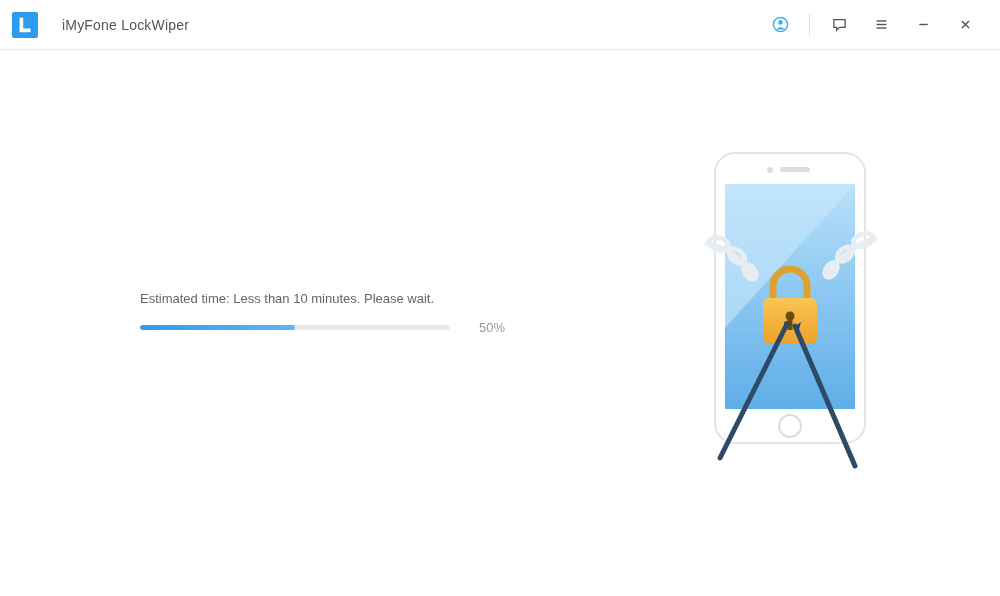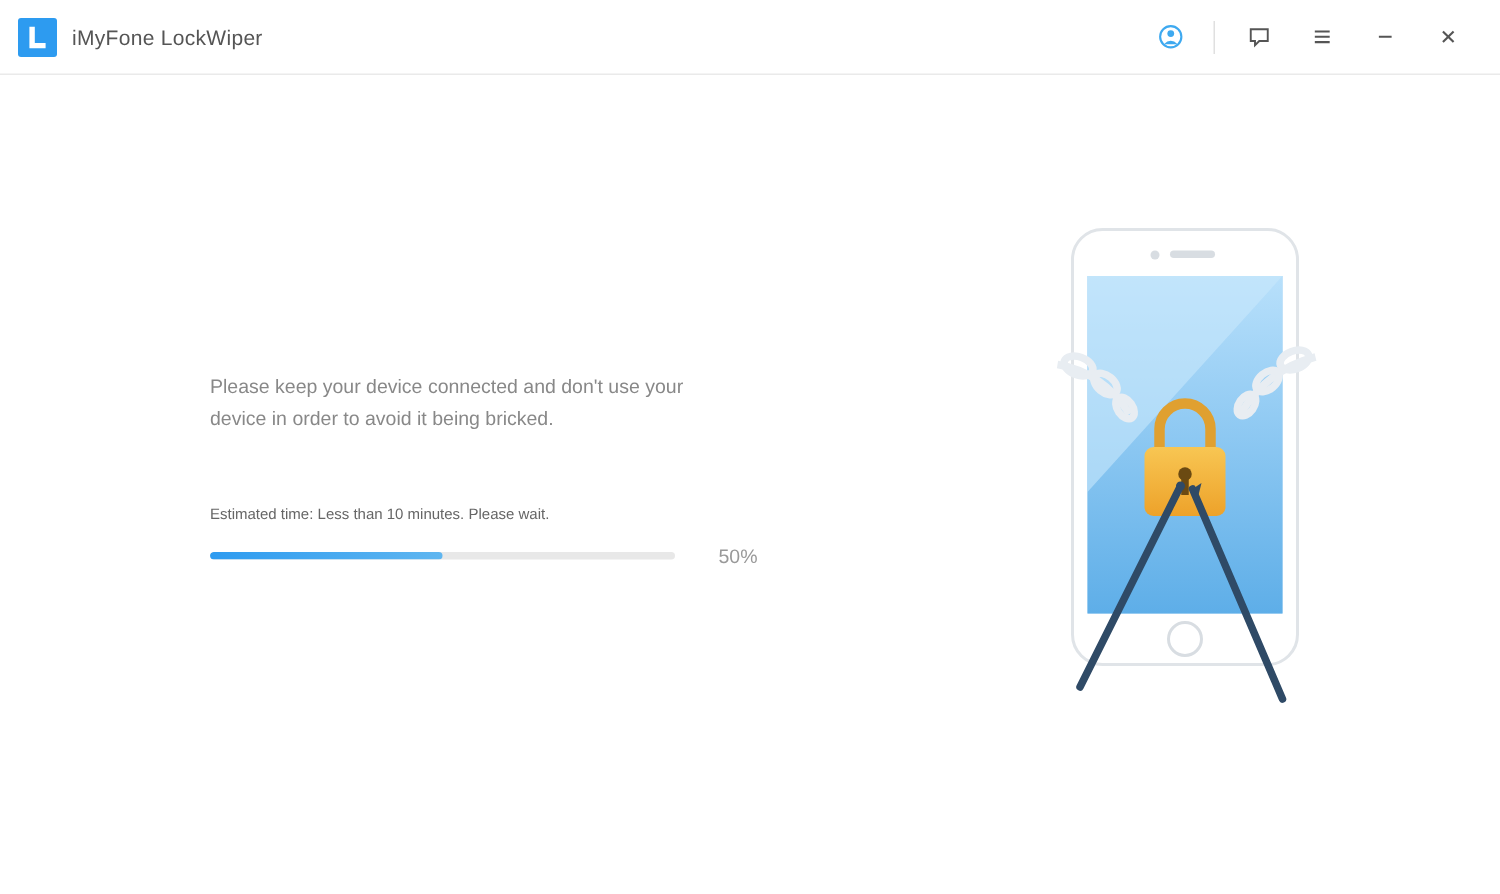--- a/index.html
+++ b/index.html
@@ -18,21 +18,21 @@
       display: flex;
       align-items: center;
       justify-content: space-between;
       height: 50px;
       padding: 0 16px 0 12px;
       border-bottom: 1px solid #eaeaea;
     }
     .titlebar-left {
       display: flex;
       align-items: center;
-      gap: 10px;
+      gap: 24px;
       justify-content: flex-end;
     }
     .app-logo {
       width: 26px;
       height: 26px;
       background: #2d9bf0;
       display: flex;
       align-items: center;
       justify-content: center;
       border-radius: 2px;
@@ -88,21 +88,21 @@
       margin-bottom: 14px;
     }
     .subtext {
       font-size: 13px;
       color: #888;
       line-height: 1.6;
       max-width: 320px;
       margin-bottom: 48px;
     }
     .estimate {
-      font-size: 10px;
+      font-size: 13px;
       color: #666;
       margin-bottom: 14px;
     }
     .progress-row {
       display: flex;
       align-items: center;
       gap: 29px;
     }
     .progress-bar {
       width: 310px;
@@ -174,21 +174,20 @@
       <svg viewBox="0 0 24 24">
         <line x1="7" y1="7" x2="17" y2="17" stroke="#555" stroke-width="2"></line>
         <line x1="17" y1="7" x2="7" y2="17" stroke="#555" stroke-width="2"></line>
       </svg>
     </div>
   </div>
 </div>
 
 <div class="content">
   <div class="left-pane">
-    <p class="subtext">Please keep your device connected and don't use your device in order to avoid it being bricked.</p>
     <div class="estimate">Estimated time: Less than 10 minutes. Please wait.</div>
     <div class="progress-row">
       <div class="progress-bar">
         <div class="progress-fill" style="width:50%"></div>
       </div>
       <div class="progress-label">50%</div>
     </div>
   </div>
 
   <div class="right-pane">

